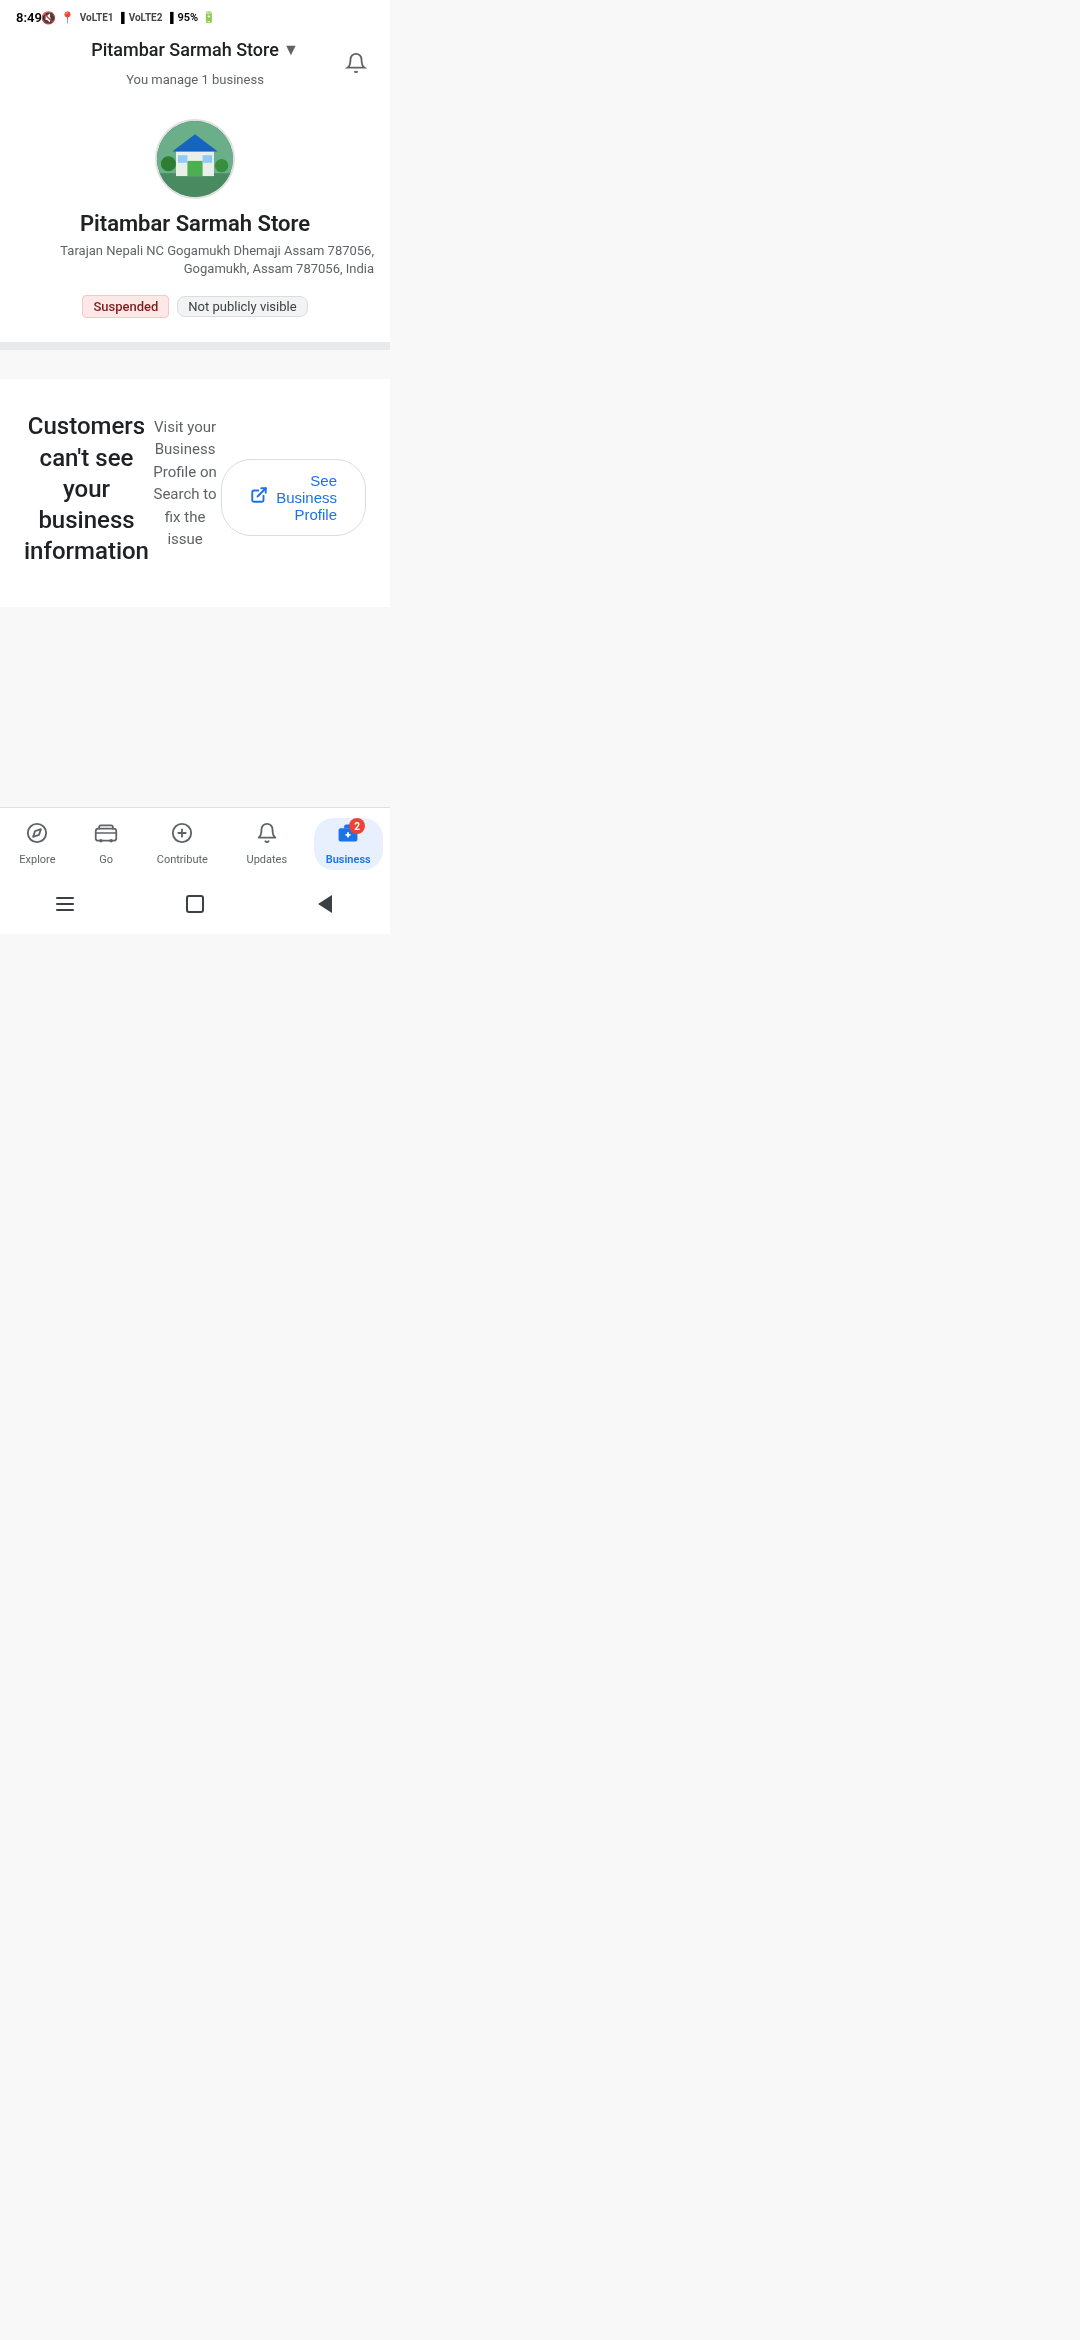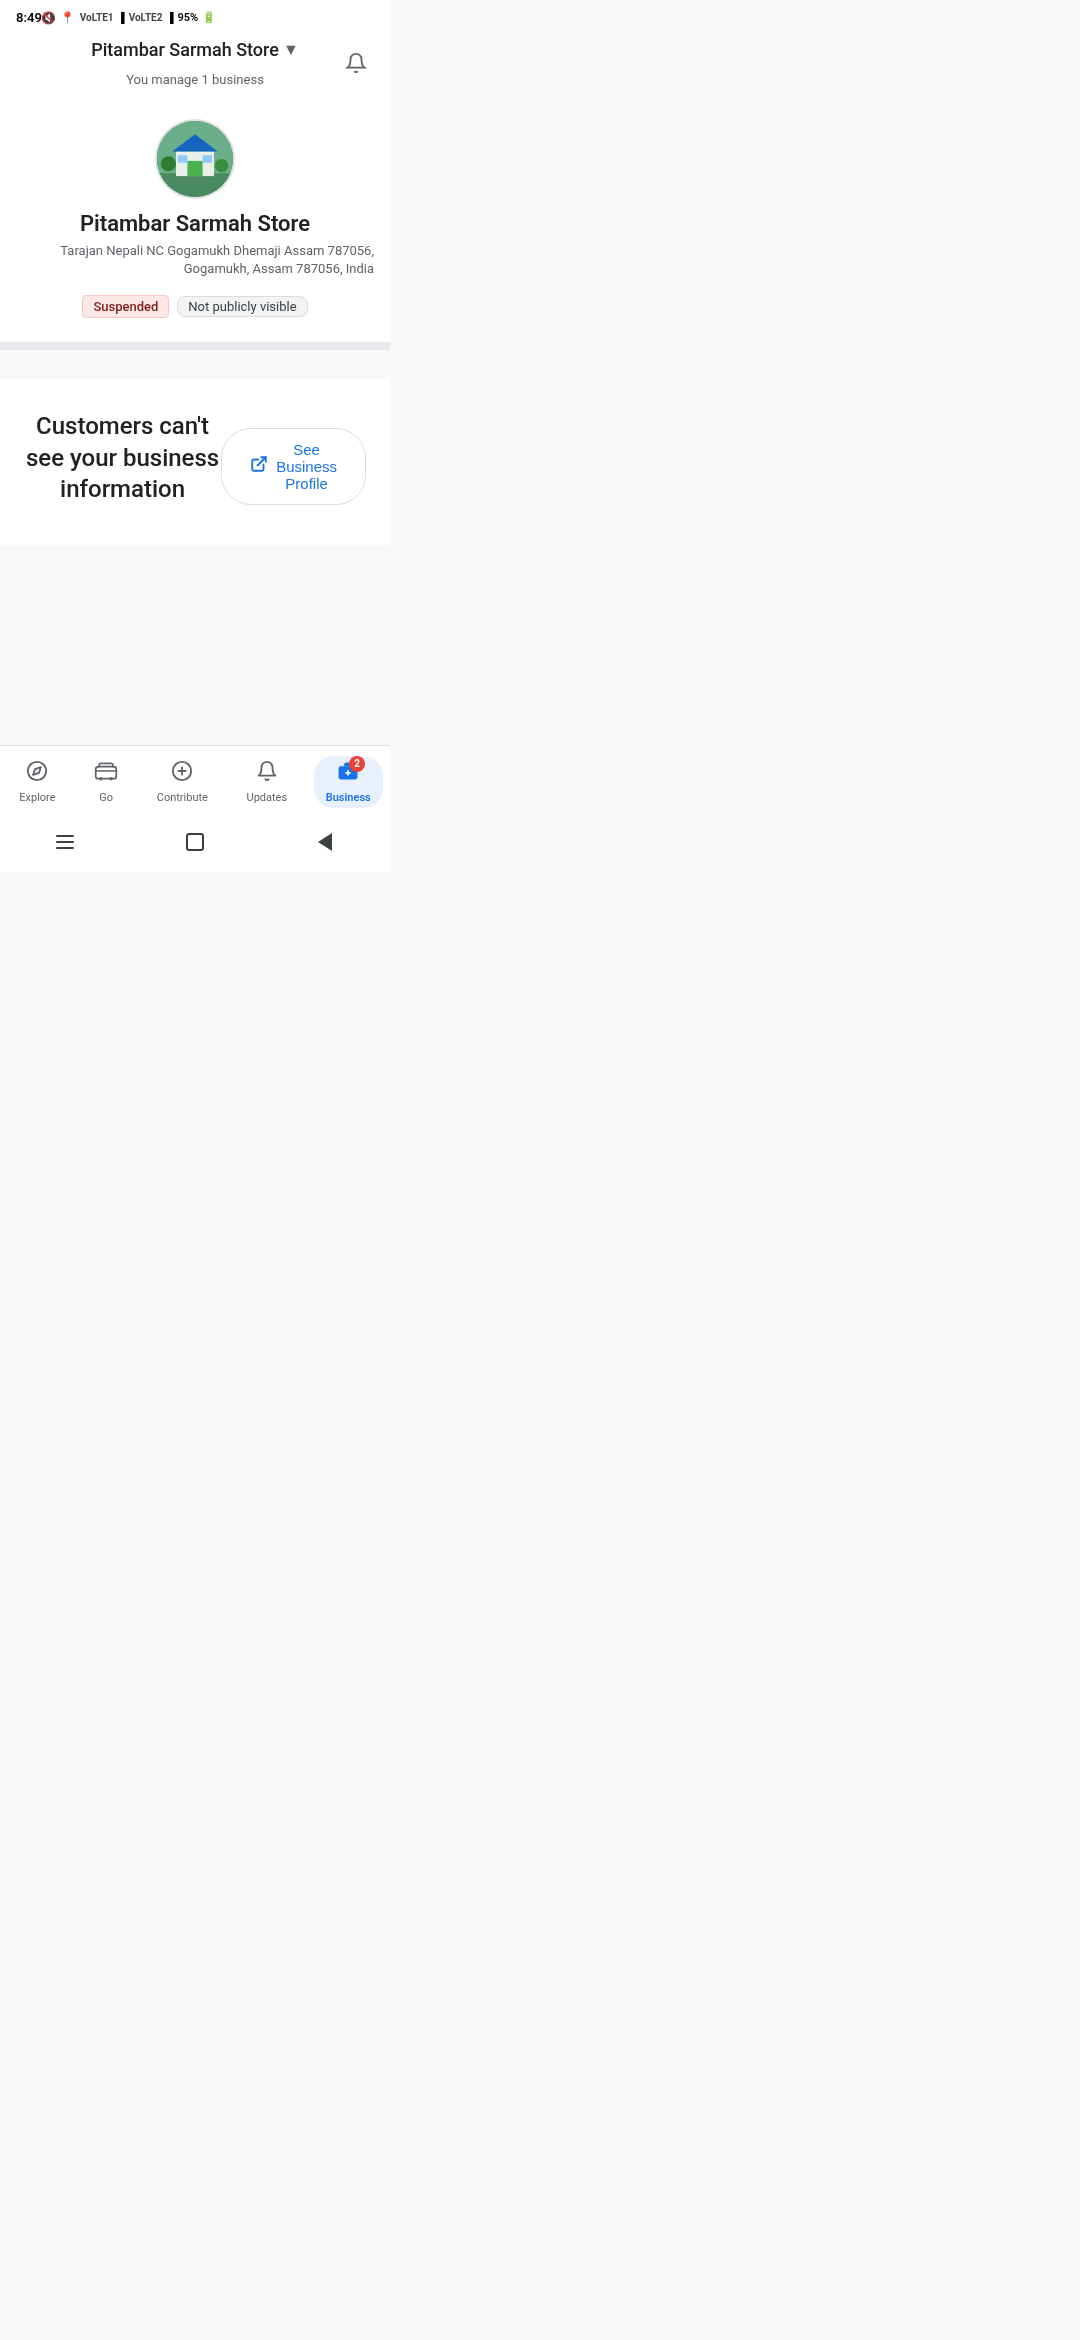--- a/index.html
+++ b/index.html
@@ -169,20 +169,21 @@
       gap: 8px;
       border: 1.5px solid #dadce0;
       border-radius: 30px;
       padding: 12px 28px;
       font-size: 15px;
       color: #1a73e8;
       font-weight: 500;
       background: #fff;
       cursor: pointer;
       text-decoration: none;
+      text-align: right;
     }
     .external-icon {
       font-size: 16px;
     }
 
     
     .spacer {
       background: #f8f8f8;
       flex: 1;
       min-height: 200px;
@@ -355,20 +356,21 @@
     <div class="badges">
       <span class="badge-suspended">Suspended</span>
       <span class="badge-not-visible">Not publicly visible</span>
     </div>
   </div>
 
   <div class="divider"></div>
 
   <div class="info-section">
     <div class="info-title">Customers can't see your business information</div>
+    <div class="info-subtitle">Visit your Business Profile on Search to fix the issue</div>
     <button class="see-profile-btn">
       <span class="external-icon">
         <svg width="18" height="18" viewBox="0 0 24 24" fill="none" stroke="#1a73e8" stroke-width="2.5" stroke-linecap="round" stroke-linejoin="round">
           <path d="M18 13v6a2 2 0 0 1-2 2H5a2 2 0 0 1-2-2V8a2 2 0 0 1 2-2h6"></path>
           <polyline points="15 3 21 3 21 9"></polyline>
           <line x1="10" y1="14" x2="21" y2="3"></line>
         </svg>
       </span>
       <span>See Business Profile</span>
     </button>

